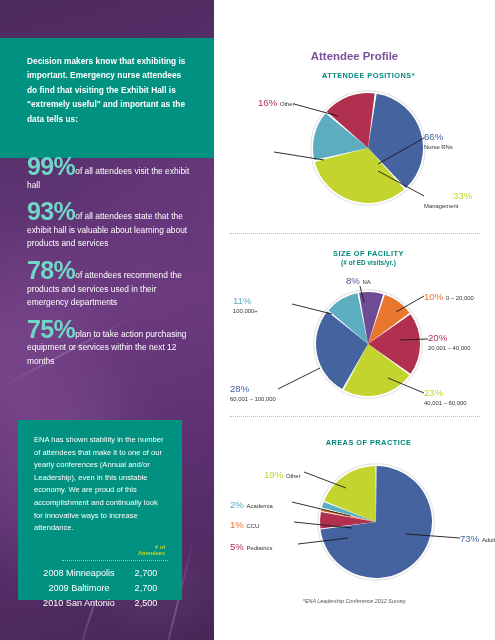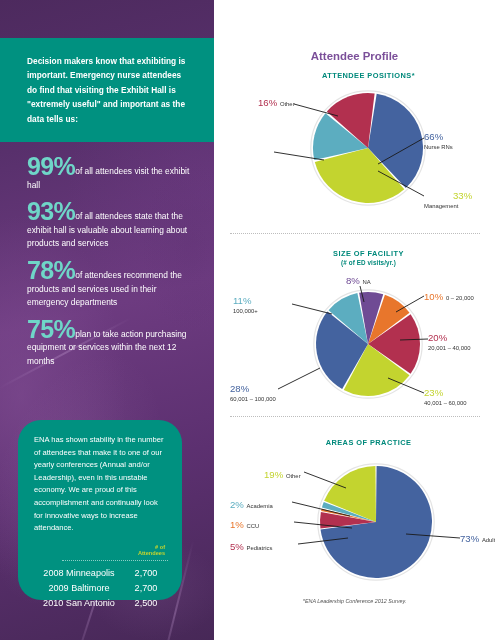--- a/index.html
+++ b/index.html
@@ -30,24 +30,24 @@
   .s3{left:120px;top:120px;width:140px;height:250px;
       background:radial-gradient(ellipse 70px 125px at 50% 50%, rgba(90,48,110,.7), rgba(90,48,110,0) 70%);}
   .streak{position:absolute;background:linear-gradient(90deg,rgba(190,150,205,0) 0%,rgba(190,150,205,.35) 50%,rgba(190,150,205,0) 100%);
       height:1.5px;pointer-events:none;}
 
   
   .teal-box{
     position:absolute;background:#009180;color:#ffffff;
     box-sizing:border-box;
   }
-  .intro-box{left:0;top:38px;width:214px;height:104px;padding:16px 22px 10px 27px;}
+  .intro-box{left:0;top:38px;width:214px;height:120px;padding:16px 22px 10px 27px;}
   .intro-box p{margin:0;font-size:8.3px;line-height:14.4px;font-weight:bold;letter-spacing:.02px;}
 
-  .conf-box{left:18px;top:420px;width:164px;height:180px;padding:14px 14px 8px 16px;border-radius:23px;}
+  .conf-box{left:18px;top:420px;width:164px;height:180px;padding:14px 14px 8px 16px;}
   .conf-box .conf-text{margin:0;font-size:7.6px;line-height:12.6px;color:#ffffff;}
   .conf-head{margin-top:9px;text-align:right;padding-right:3px;}
   .conf-head span{font-size:5.6px;line-height:6.6px;color:#c3d42f;font-weight:bold;display:block;}
   .conf-rule{border-top:1px dotted rgba(255,255,255,.55);margin:3px 0 5px 28px;}
   table.conf-table{width:100%;border-collapse:collapse;}
   table.conf-table td{font-size:9.1px;color:#ffffff;padding:2.4px 0;}
   td.conf-city{text-align:center;padding-right:9px;}
   td.conf-num{text-align:center;width:44px;padding-left:4px;}
 
   

